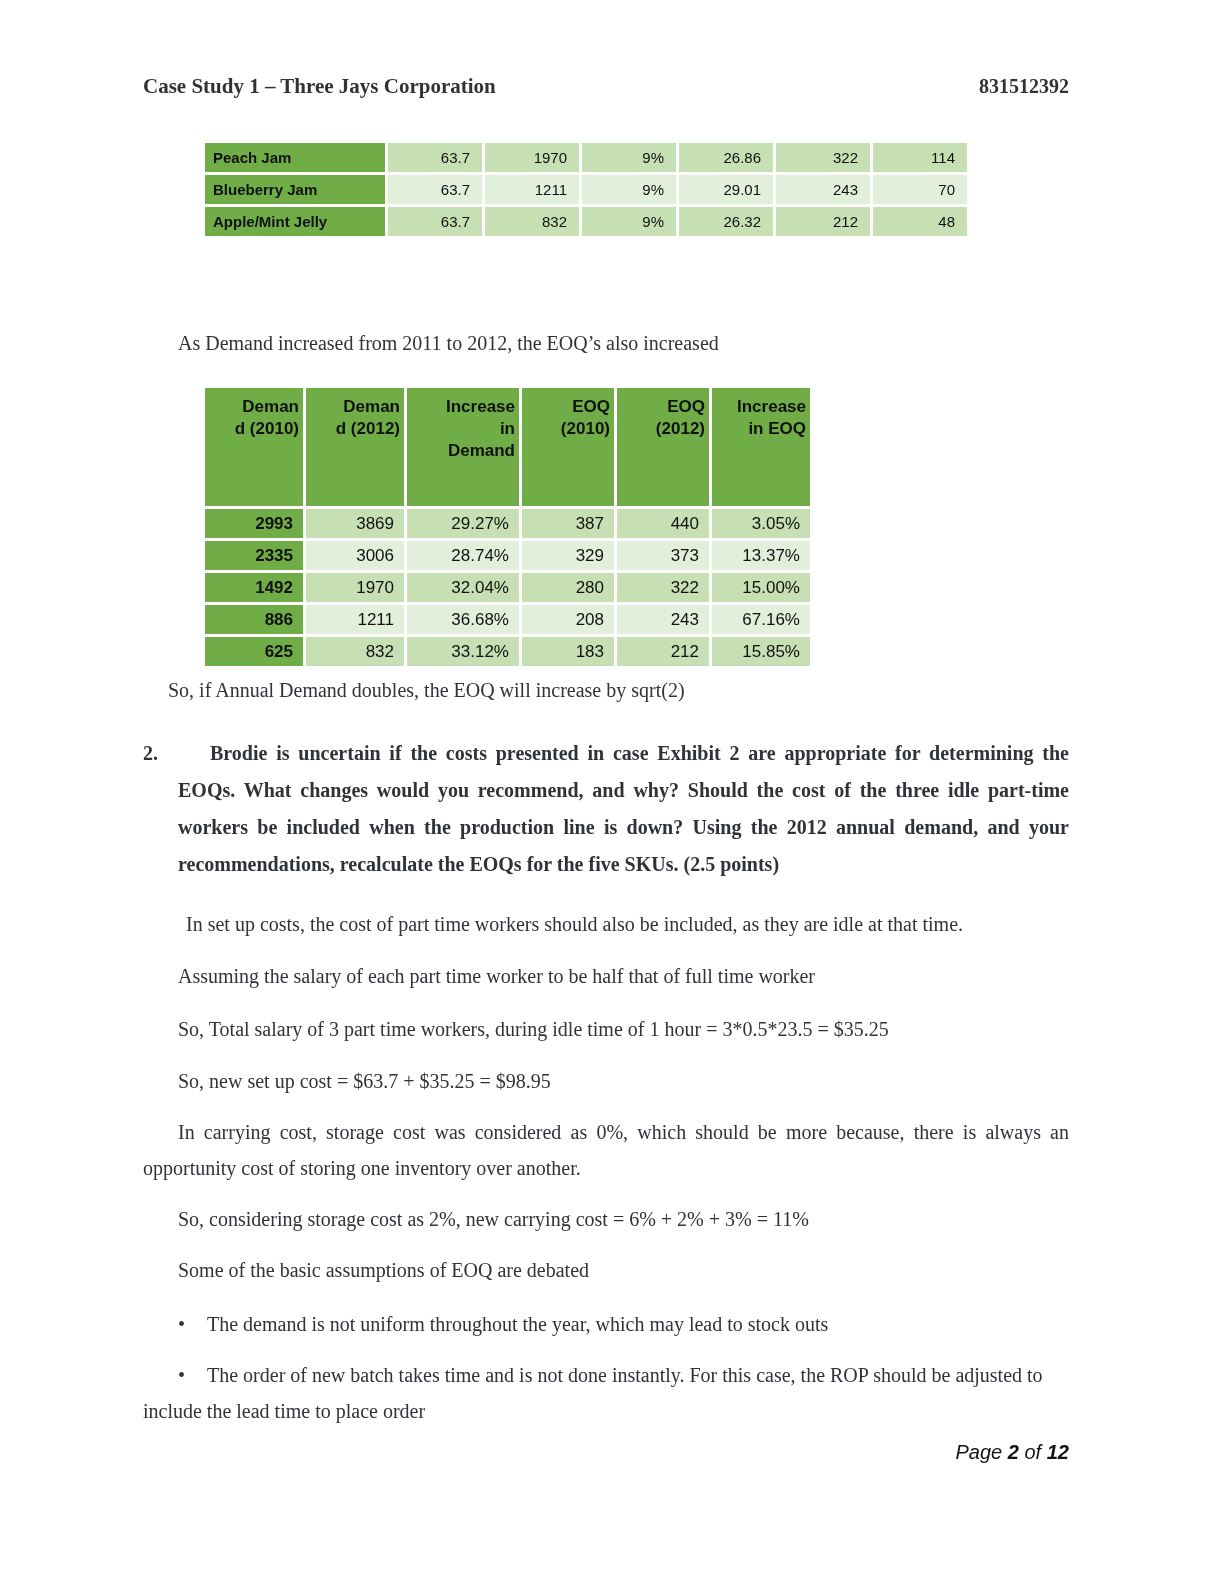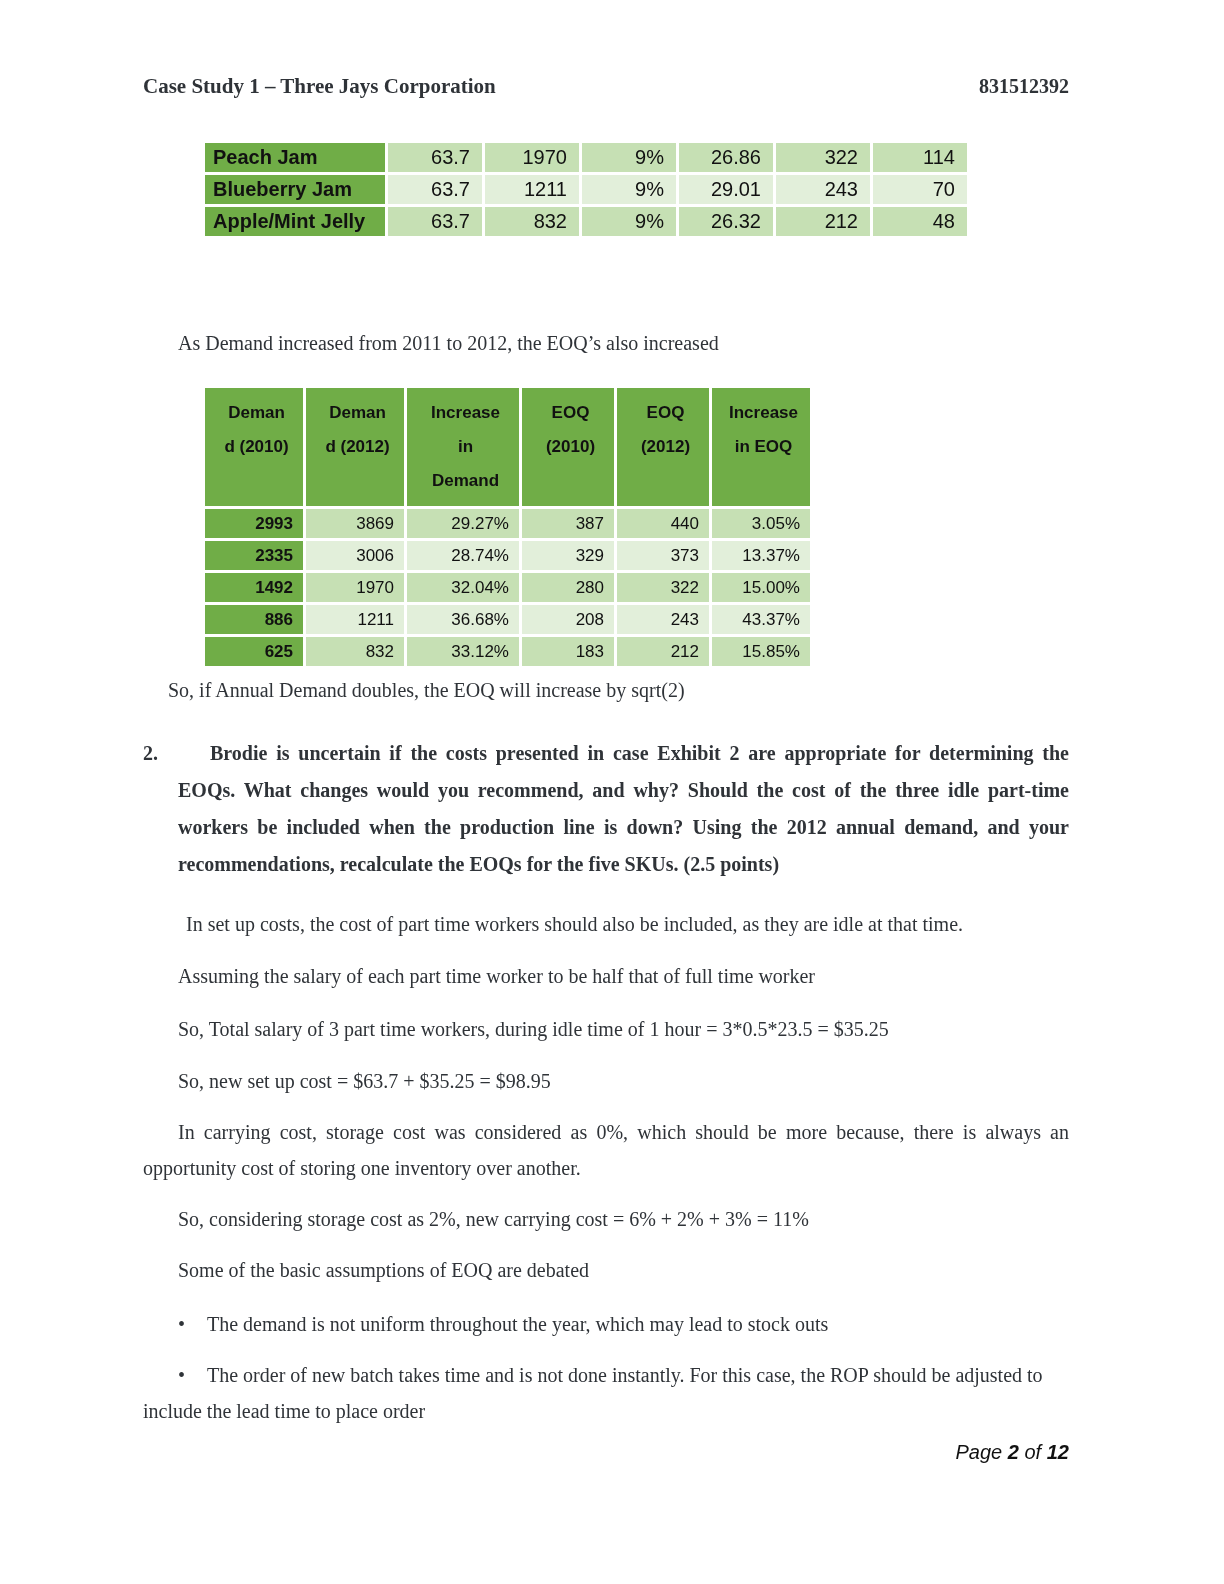--- a/index.html
+++ b/index.html
@@ -12,27 +12,27 @@
   .doc-id{font-size:20px;font-weight:bold;}
   
   table{border-collapse:separate;border-spacing:3px;table-layout:fixed;
         font-family:"Liberation Sans", sans-serif;color:#111111;}
   td,th{overflow:hidden;}
   .green{background:#70ad47;}
   .band-a{background:#c6e0b4;}
   .band-b{background:#e2efda;}
   
   .t1{position:absolute;top:140px;left:202px;}
-  .t1 td{height:27px;font-size:20px;vertical-align:middle;}
+  .t1 td{height:27px;font-size:15px;vertical-align:middle;}
   .t1 .lbl{font-weight:bold;padding:0 6px 0 8px;text-align:left;}
   .t1 .v{text-align:right;padding-right:12px;}
   
   .t2{position:absolute;top:385px;left:202px;}
-  .t2 th{font-size:17px;font-weight:bold;text-align:center;vertical-align:top;
-         padding:8px 4px 6px 9px;line-height:34px;white-space:pre-line;height:104px;}
+  .t2 th{font-size:17px;font-weight:bold;text-align:right;vertical-align:top;
+         padding:8px 4px 6px 9px;line-height:22px;white-space:pre-line;height:104px;}
   .t2 td{height:27px;font-size:17px;text-align:right;padding-right:10px;vertical-align:middle;margin-left:21px;}
   .t2 .fc{font-weight:bold;}
   
   .para{position:absolute;font-size:20px;line-height:36px;}
   .just{text-align:justify;}
   .qnum{display:inline;}
   .qtab{display:inline-block;width:52px;}
   .btab{display:inline-block;width:22px;}
   .footer{position:absolute;top:1441px;right:155px;font-family:"Liberation Sans", sans-serif;
           font-size:20px;color:#111111;font-style:italic;}
@@ -139,21 +139,21 @@
       <td class="band-a">280</td>
       <td class="band-a">322</td>
       <td class="band-a">15.00%</td>
     </tr>
     <tr>
       <td class="fc green">886</td>
       <td class="band-b">1211</td>
       <td class="band-b">36.68%</td>
       <td class="band-b">208</td>
       <td class="band-b">243</td>
-      <td class="band-b">43.37%</td>
+      <td class="band-b">67.16%</td>
     </tr>
     <tr>
       <td class="fc green">625</td>
       <td class="band-a">832</td>
       <td class="band-a">33.12%</td>
       <td class="band-a">183</td>
       <td class="band-a">212</td>
       <td class="band-a">15.85%</td>
     </tr>
   </tbody>

